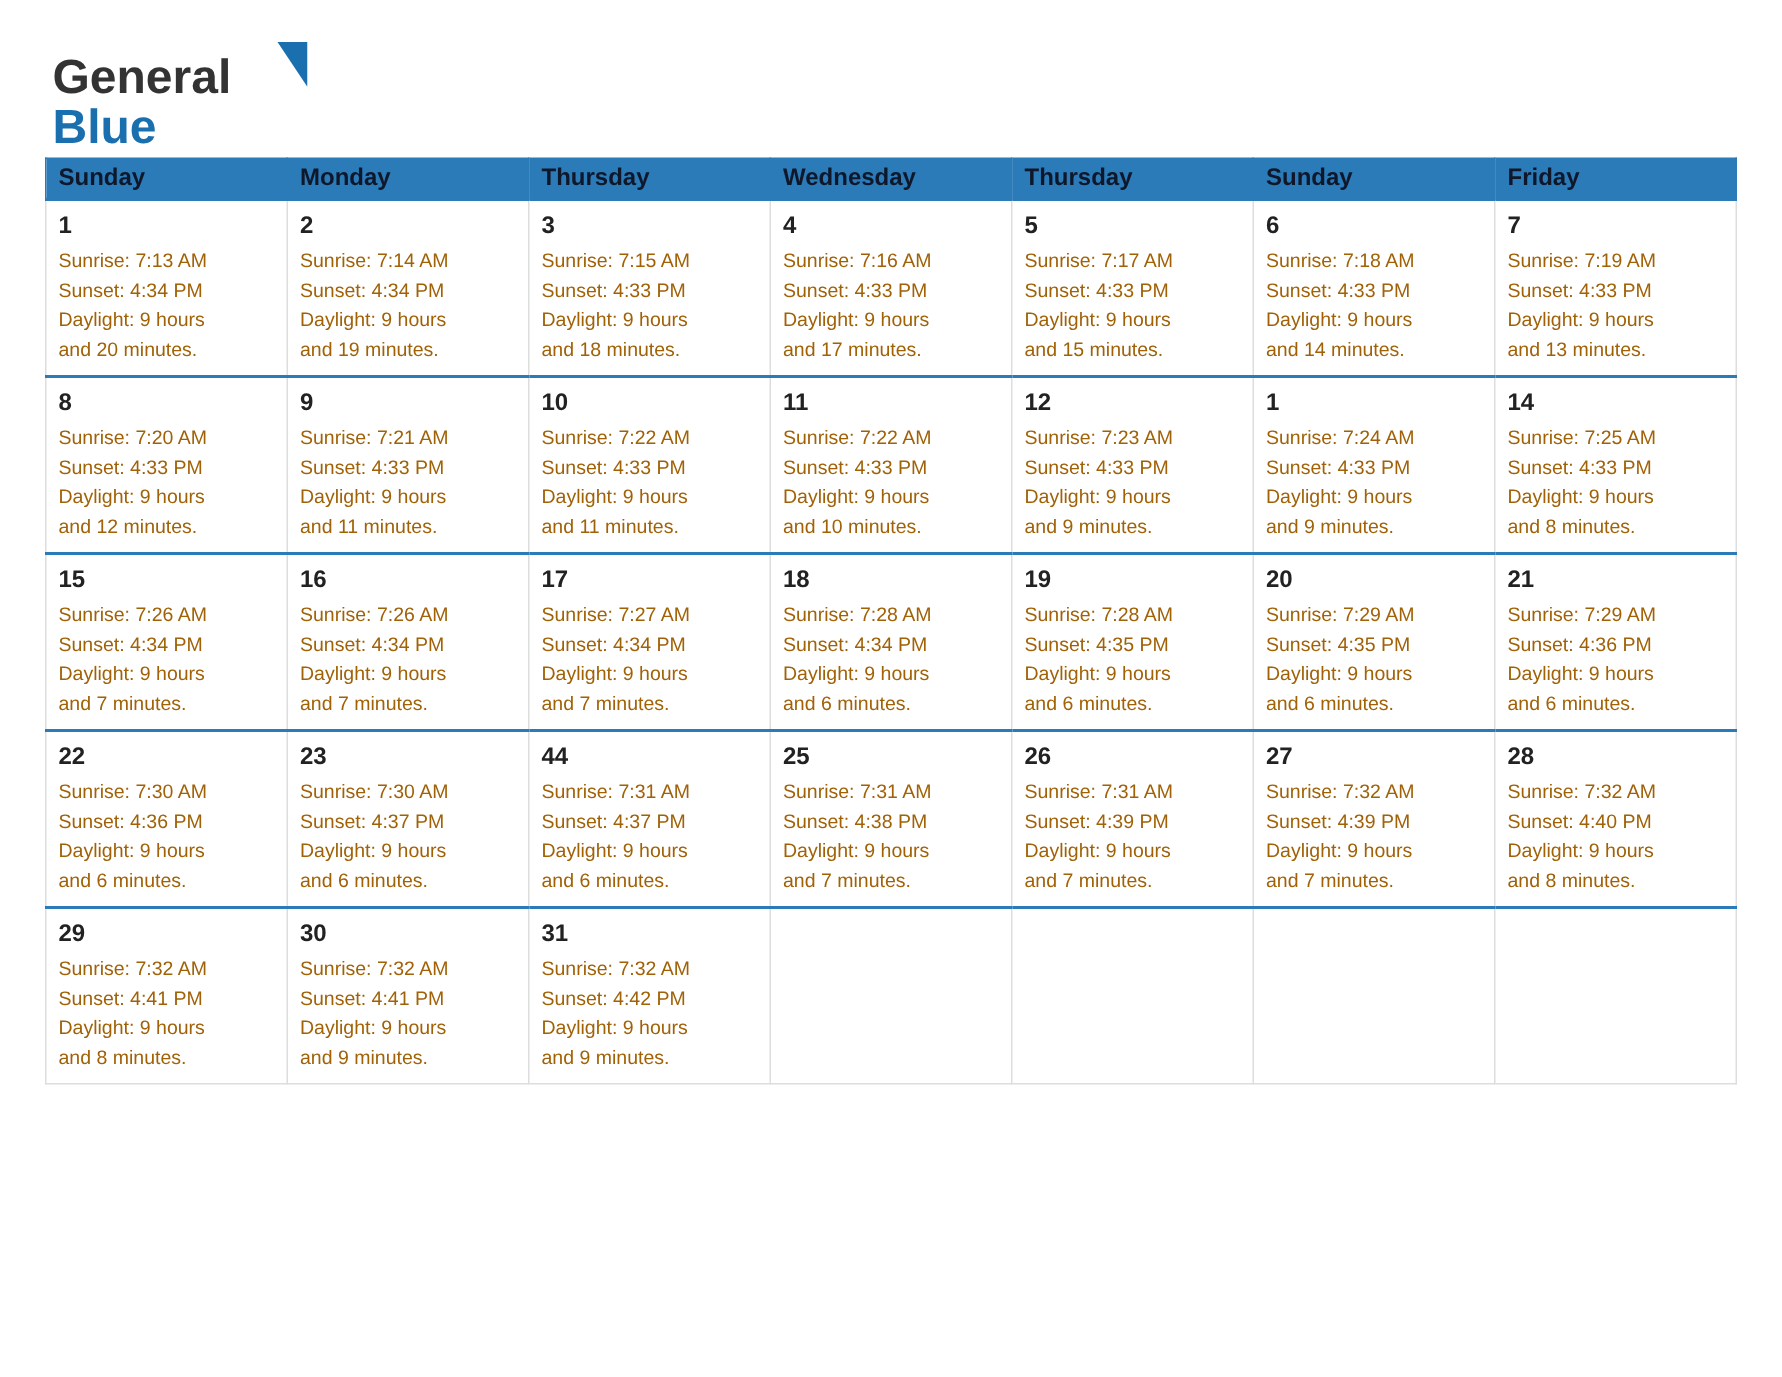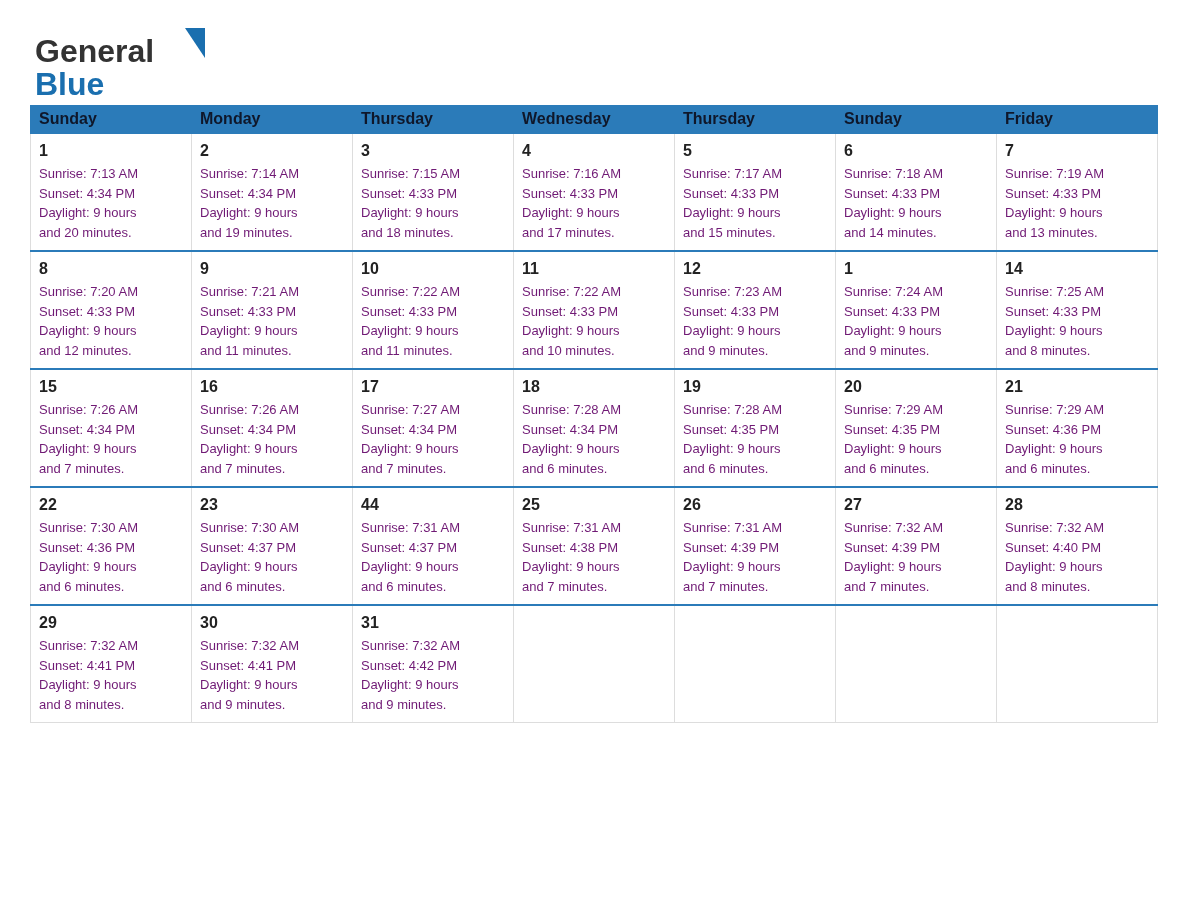--- a/index.html
+++ b/index.html
@@ -59,21 +59,21 @@
     .day-number {
       font-size: 16px;
       font-weight: bold;
       color: #222;
       display: block;
       margin-bottom: 4px;
     }
     .day-info {
       font-size: 13px;
       line-height: 1.5;
-      color: #701a75;
+      color: #a16207;
     }
     tbody tr td {
       border-top: 2px solid #2b7bb9;
       border-bottom: 1px solid #ddd;
       border-left: 1px solid #ddd;
       border-right: 1px solid #ddd;
     }
     tbody tr:not(:first-child) td {
       border-top: 2px solid #2b7bb9;
     }

